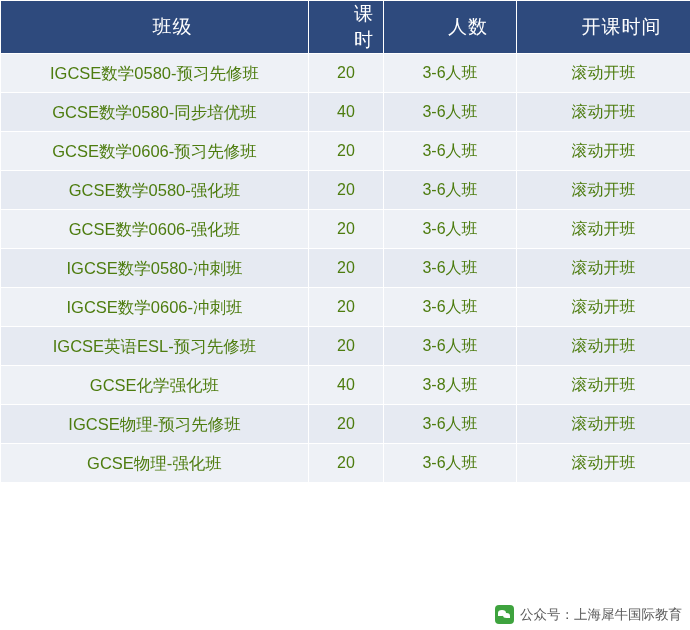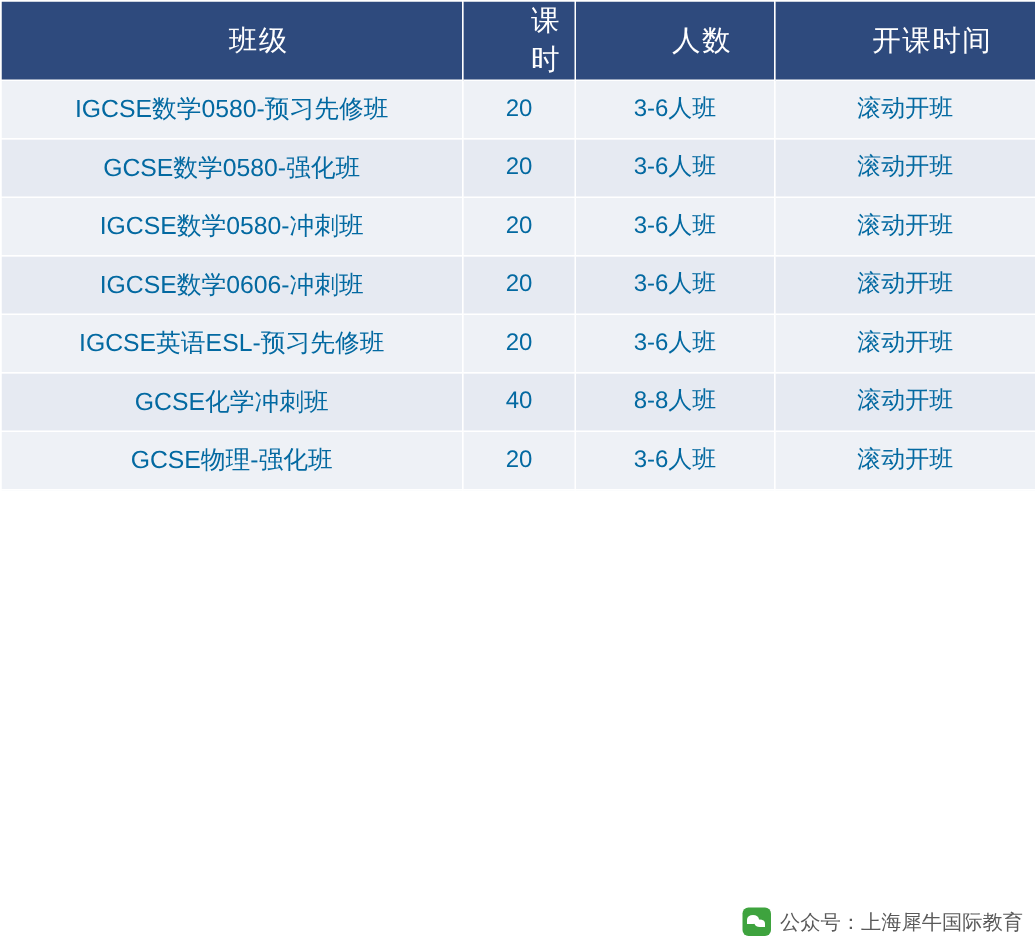--- a/index.html
+++ b/index.html
@@ -42,21 +42,21 @@
     background: #2e4a7d;
     color: #ffffff;
     font-size: 19px;
     font-weight: normal;
     height: 50px;
     letter-spacing: 1px;
     padding-left: 36px;
   }
   table.course-table tbody td {
     background: #eef1f6;
-    color: #0369a1;
+    color: #4d7c0f;
     font-size: 16px;
     height: 38px;
     line-height: 38px;
     white-space: nowrap;
   }
   table.course-table tbody tr:nth-child(even) td {
     background: #e6eaf2;
   }
   table.course-table tbody td.col-class {
     font-size: 16.5px;
@@ -133,47 +133,71 @@
       </tr>
     </thead>
     <tbody>
       <tr>
         <td class="col-class">IGCSE数学0580-预习先修班</td>
         <td class="col-hours">20</td>
         <td>3-6人班</td>
         <td>滚动开班</td>
       </tr>
       <tr>
+        <td class="col-class">GCSE数学0580-同步培优班</td>
+        <td class="col-hours">40</td>
+        <td>3-6人班</td>
+        <td>滚动开班</td>
+      </tr>
+      <tr>
+        <td class="col-class">GCSE数学0606-预习先修班</td>
+        <td class="col-hours">20</td>
+        <td>3-6人班</td>
+        <td>滚动开班</td>
+      </tr>
+      <tr>
         <td class="col-class">GCSE数学0580-强化班</td>
         <td class="col-hours">20</td>
         <td>3-6人班</td>
         <td>滚动开班</td>
       </tr>
       <tr>
+        <td class="col-class">GCSE数学0606-强化班</td>
+        <td class="col-hours">20</td>
+        <td>3-6人班</td>
+        <td>滚动开班</td>
+      </tr>
+      <tr>
         <td class="col-class">IGCSE数学0580-冲刺班</td>
         <td class="col-hours">20</td>
         <td>3-6人班</td>
         <td>滚动开班</td>
       </tr>
       <tr>
         <td class="col-class">IGCSE数学0606-冲刺班</td>
         <td class="col-hours">20</td>
         <td>3-6人班</td>
         <td>滚动开班</td>
       </tr>
       <tr>
         <td class="col-class">IGCSE英语ESL-预习先修班</td>
         <td class="col-hours">20</td>
         <td>3-6人班</td>
         <td>滚动开班</td>
       </tr>
       <tr>
-        <td class="col-class">GCSE化学冲刺班</td>
+        <td class="col-class">GCSE化学强化班</td>
         <td class="col-hours">40</td>
-        <td>8-8人班</td>
+        <td>3-8人班</td>
+        <td>滚动开班</td>
+      </tr>
+      <tr>
+        <td class="col-class">IGCSE物理-预习先修班</td>
+        <td class="col-hours">20</td>
+        <td>3-6人班</td>
         <td>滚动开班</td>
       </tr>
       <tr>
         <td class="col-class">GCSE物理-强化班</td>
         <td class="col-hours">20</td>
         <td>3-6人班</td>
         <td>滚动开班</td>
       </tr>
 
     </tbody>

